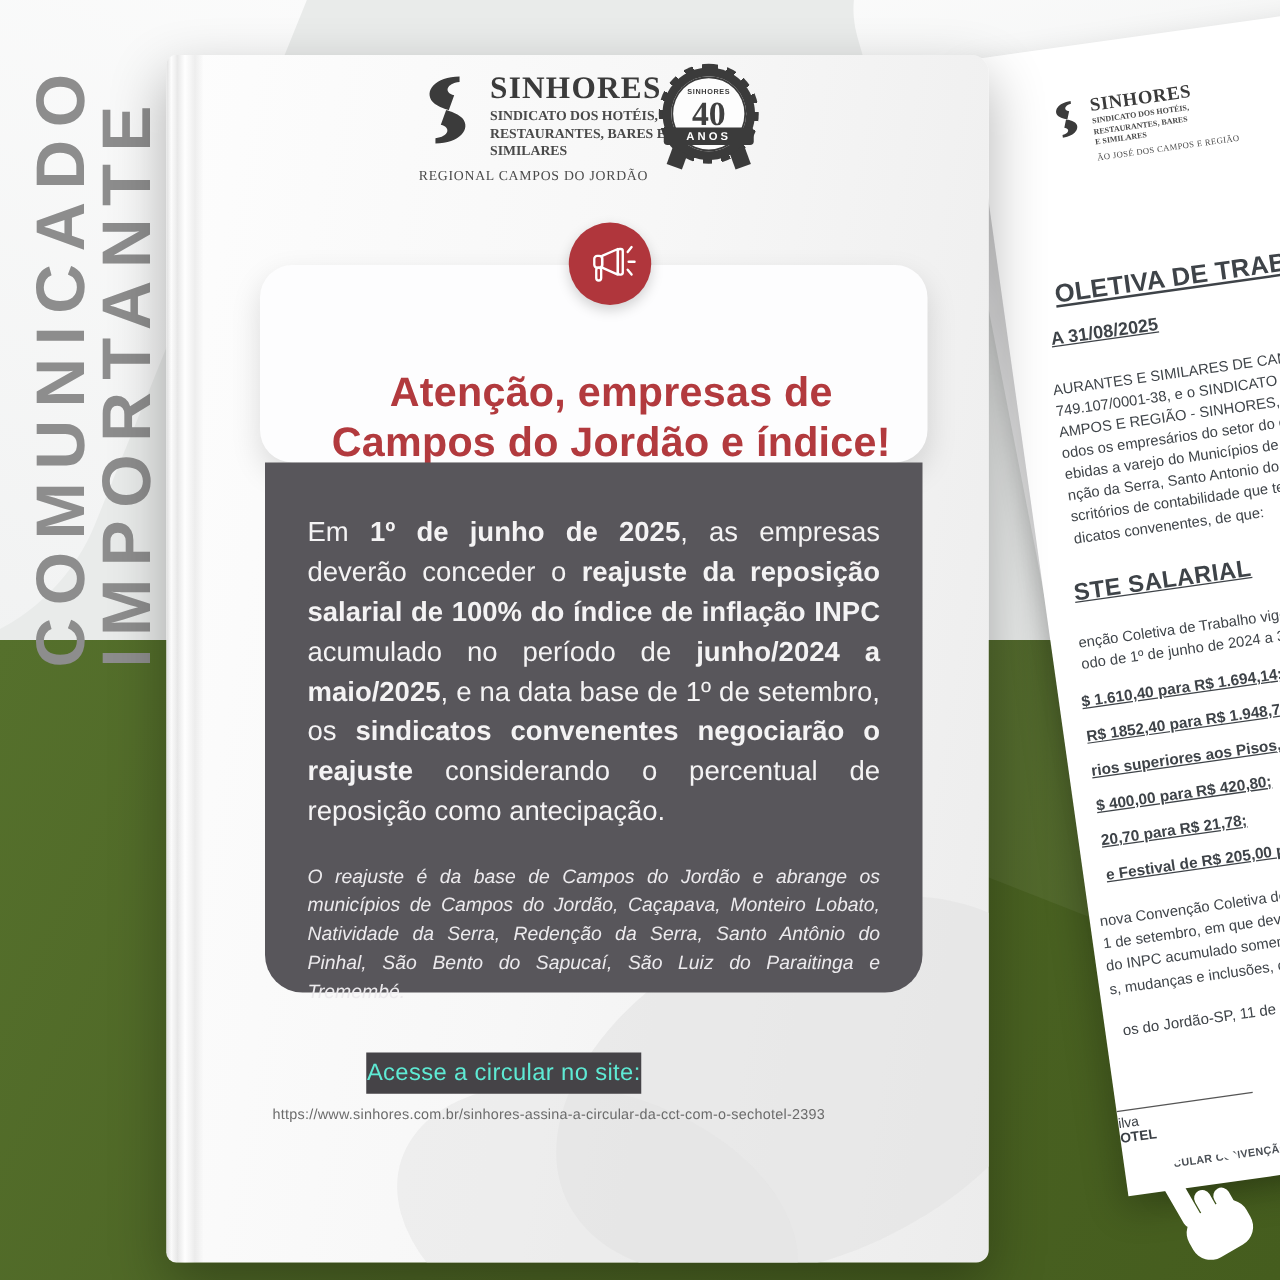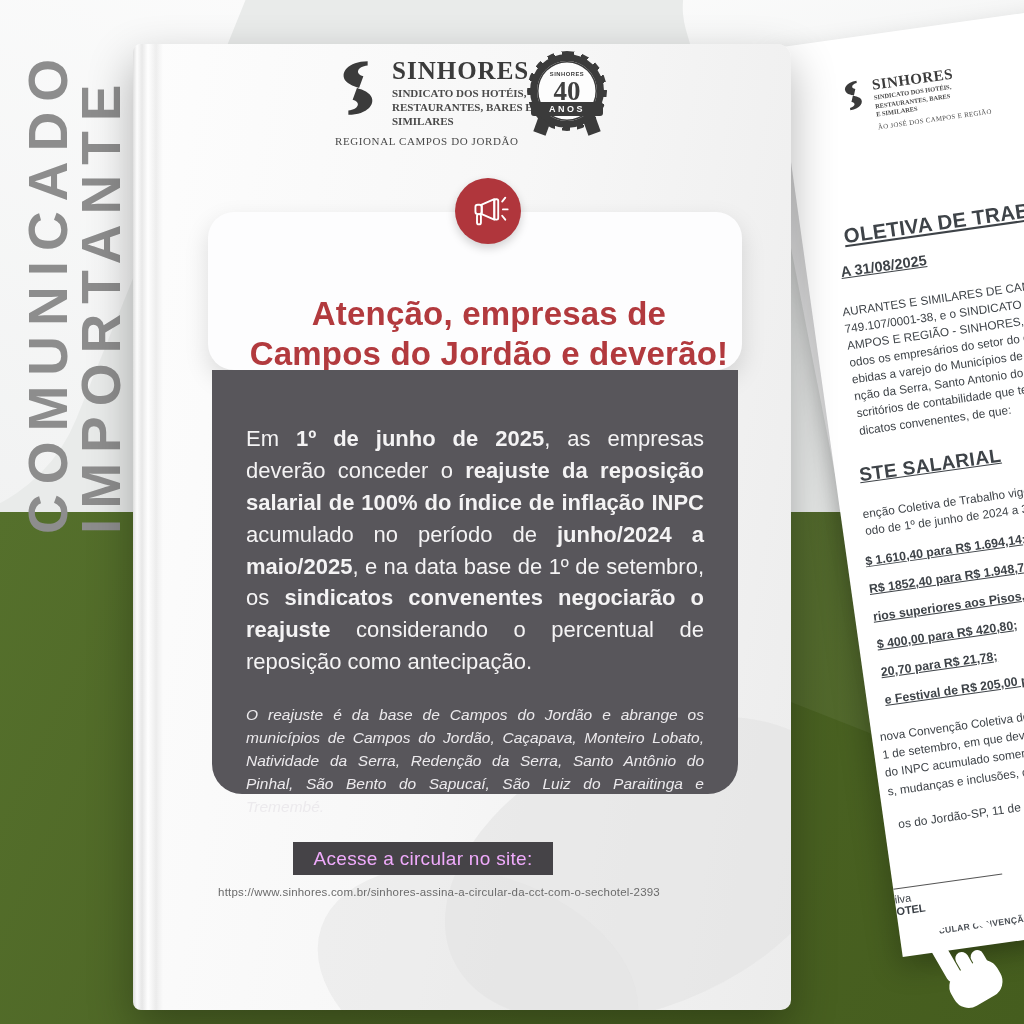--- a/index.html
+++ b/index.html
@@ -96,26 +96,26 @@
   .card{
     position:absolute;left:75px;top:168px;width:534px;height:158px;background:#fdfdfe;
     border-radius:26px;box-shadow:0 10px 24px rgba(0,0,0,.13);z-index:2;
   }
   .card-title{margin-top:82px;text-align:center;color:#b23a3e;font-size:33px;font-weight:800;line-height:1.22;letter-spacing:.2px;padding-left:28px;}
   
   .notice-box{
     position:absolute;left:79px;top:326px;width:526px;height:424px;background:#58565b;
     border-radius:0 0 30px 30px;z-index:2;padding:0;box-sizing:border-box;color:#f4f3f4;
   }
-  .notice-main{margin:53px 34px 0 34px;font-size:22px;line-height:1.45;text-align:justify;}
+  .notice-main{margin:40px 34px 0 34px;font-size:22px;line-height:1.45;text-align:justify;}
   .notice-main b{font-weight:700;}
   .notice-foot{margin:26px 34px 0 34px;font-size:15.5px;line-height:1.48;text-align:justify;font-style:italic;color:#eceaed;}
   
   .cta-bar{
-    position:absolute;left:160px;top:798px;width:260px;height:33px;background:#454347;color:#f0abfc;
+    position:absolute;left:160px;top:798px;width:220px;height:33px;background:#454347;color:#5eead4;
     display:flex;align-items:center;justify-content:center;font-size:19px;letter-spacing:.3px;z-index:2;
   }
   .cta-url{position:absolute;left:0;top:842px;width:586px;text-align:center;font-size:11.5px;color:#6b6b6b;letter-spacing:.2px;z-index:2;padding-left:13px;}
   
   .hand{position:absolute;left:898px;top:900px;width:120px;height:122px;z-index:6;}
 </style>
 </head>
 <body>
 
 <div class="canvas">
@@ -234,21 +234,21 @@
           <path d="M46 16 L50 11"></path>
           <path d="M47 26 L53 26"></path>
           <path d="M46 34 L50 39"></path>
         </g>
       </svg>
     </div>
 
     <div class="card">
       <div class="card-title">
         <div>Atenção, empresas de</div>
-        <div>Campos do Jordão e deverão!</div>
+        <div>Campos do Jordão e índice!</div>
       </div>
     </div>
 
     <div class="notice-box">
       <p class="notice-main"><span>Em </span><b>1º de junho de 2025</b><span>, as empresas deverão conceder o </span><b>reajuste da reposição salarial de 100% do índice de inflação INPC</b><span> acumulado no período de </span><b>junho/2024 a maio/2025</b><span>, e na data base de 1º de setembro, os </span><b>sindicatos convenentes negociarão o reajuste</b><span> considerando o percentual de reposição como antecipação.</span></p>
       <p class="notice-foot"><span>O reajuste é da base de Campos do Jordão e abrange os municípios de Campos do Jordão, Caçapava, Monteiro Lobato, Natividade da Serra, Redenção da Serra, Santo Antônio do Pinhal, São Bento do Sapucaí, São Luiz do Paraitinga e Tremembé.</span></p>
     </div>
 
     <div class="cta-bar">Acesse a circular no site:</div>
     <div class="cta-url">https://www.sinhores.com.br/sinhores-assina-a-circular-da-cct-com-o-sechotel-2393</div>

